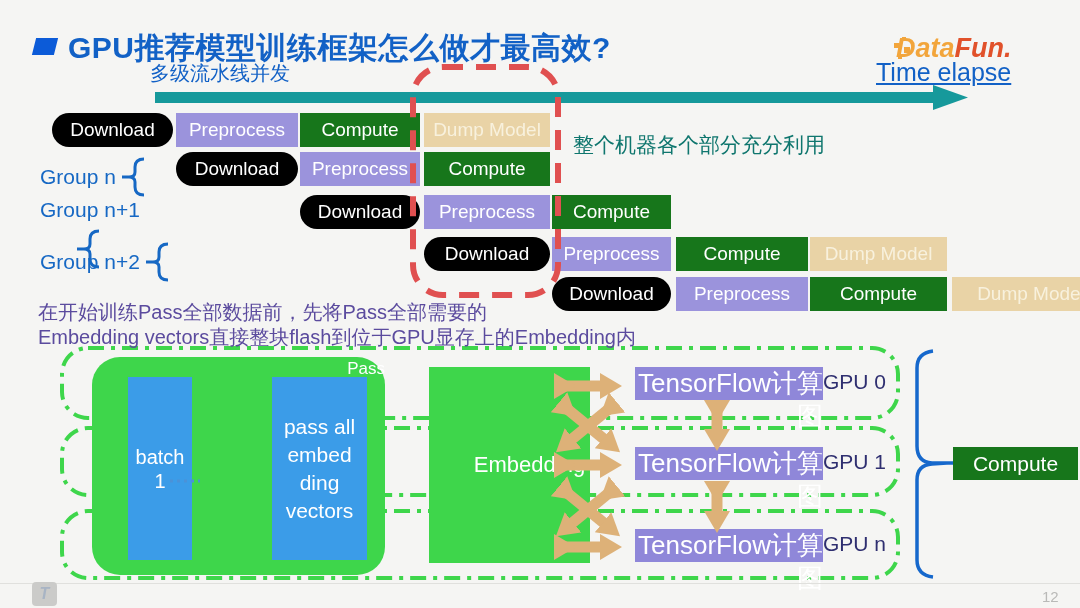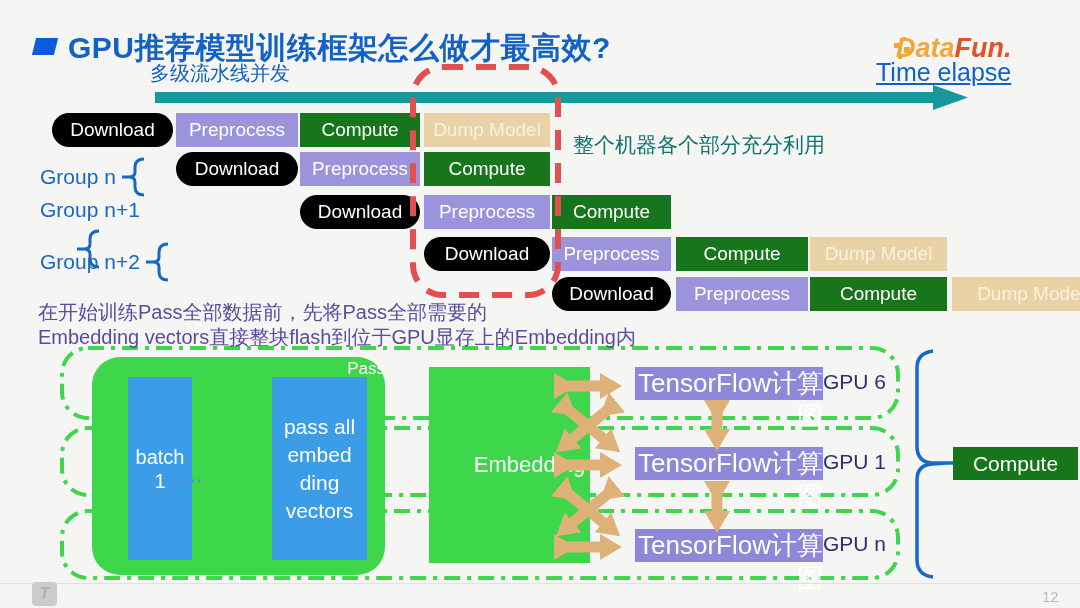--- a/index.html
+++ b/index.html
@@ -133,21 +133,21 @@
     <div id="batch-1" class="batch">batch 1</div>
     <div id="pass-all" class="batch">
         <span>pass all embed ding vectors</span>
       </div>
     <div id="embedding-box" class="abs">Embedding</div>
 
     <div class="tf-box" style="top:367px;">TensorFlow计算图</div>
     <div class="tf-box" style="top:447px;">TensorFlow计算图</div>
     <div class="tf-box" style="top:529px;">TensorFlow计算图</div>
 
-    <div class="gpu-label" style="top:370px;">GPU 6</div>
+    <div class="gpu-label" style="top:370px;">GPU 0</div>
     <div class="gpu-label" style="top:450px;">GPU 1</div>
     <div class="gpu-label" style="top:532px;">GPU n</div>
 
     <div id="compute-box" class="abs">Compute</div>
 
     <div id="footer-line" class="abs"></div>
     <div id="watermark" class="abs">T</div>
     <div id="page-number" class="abs">12</div>
   </div>
 

